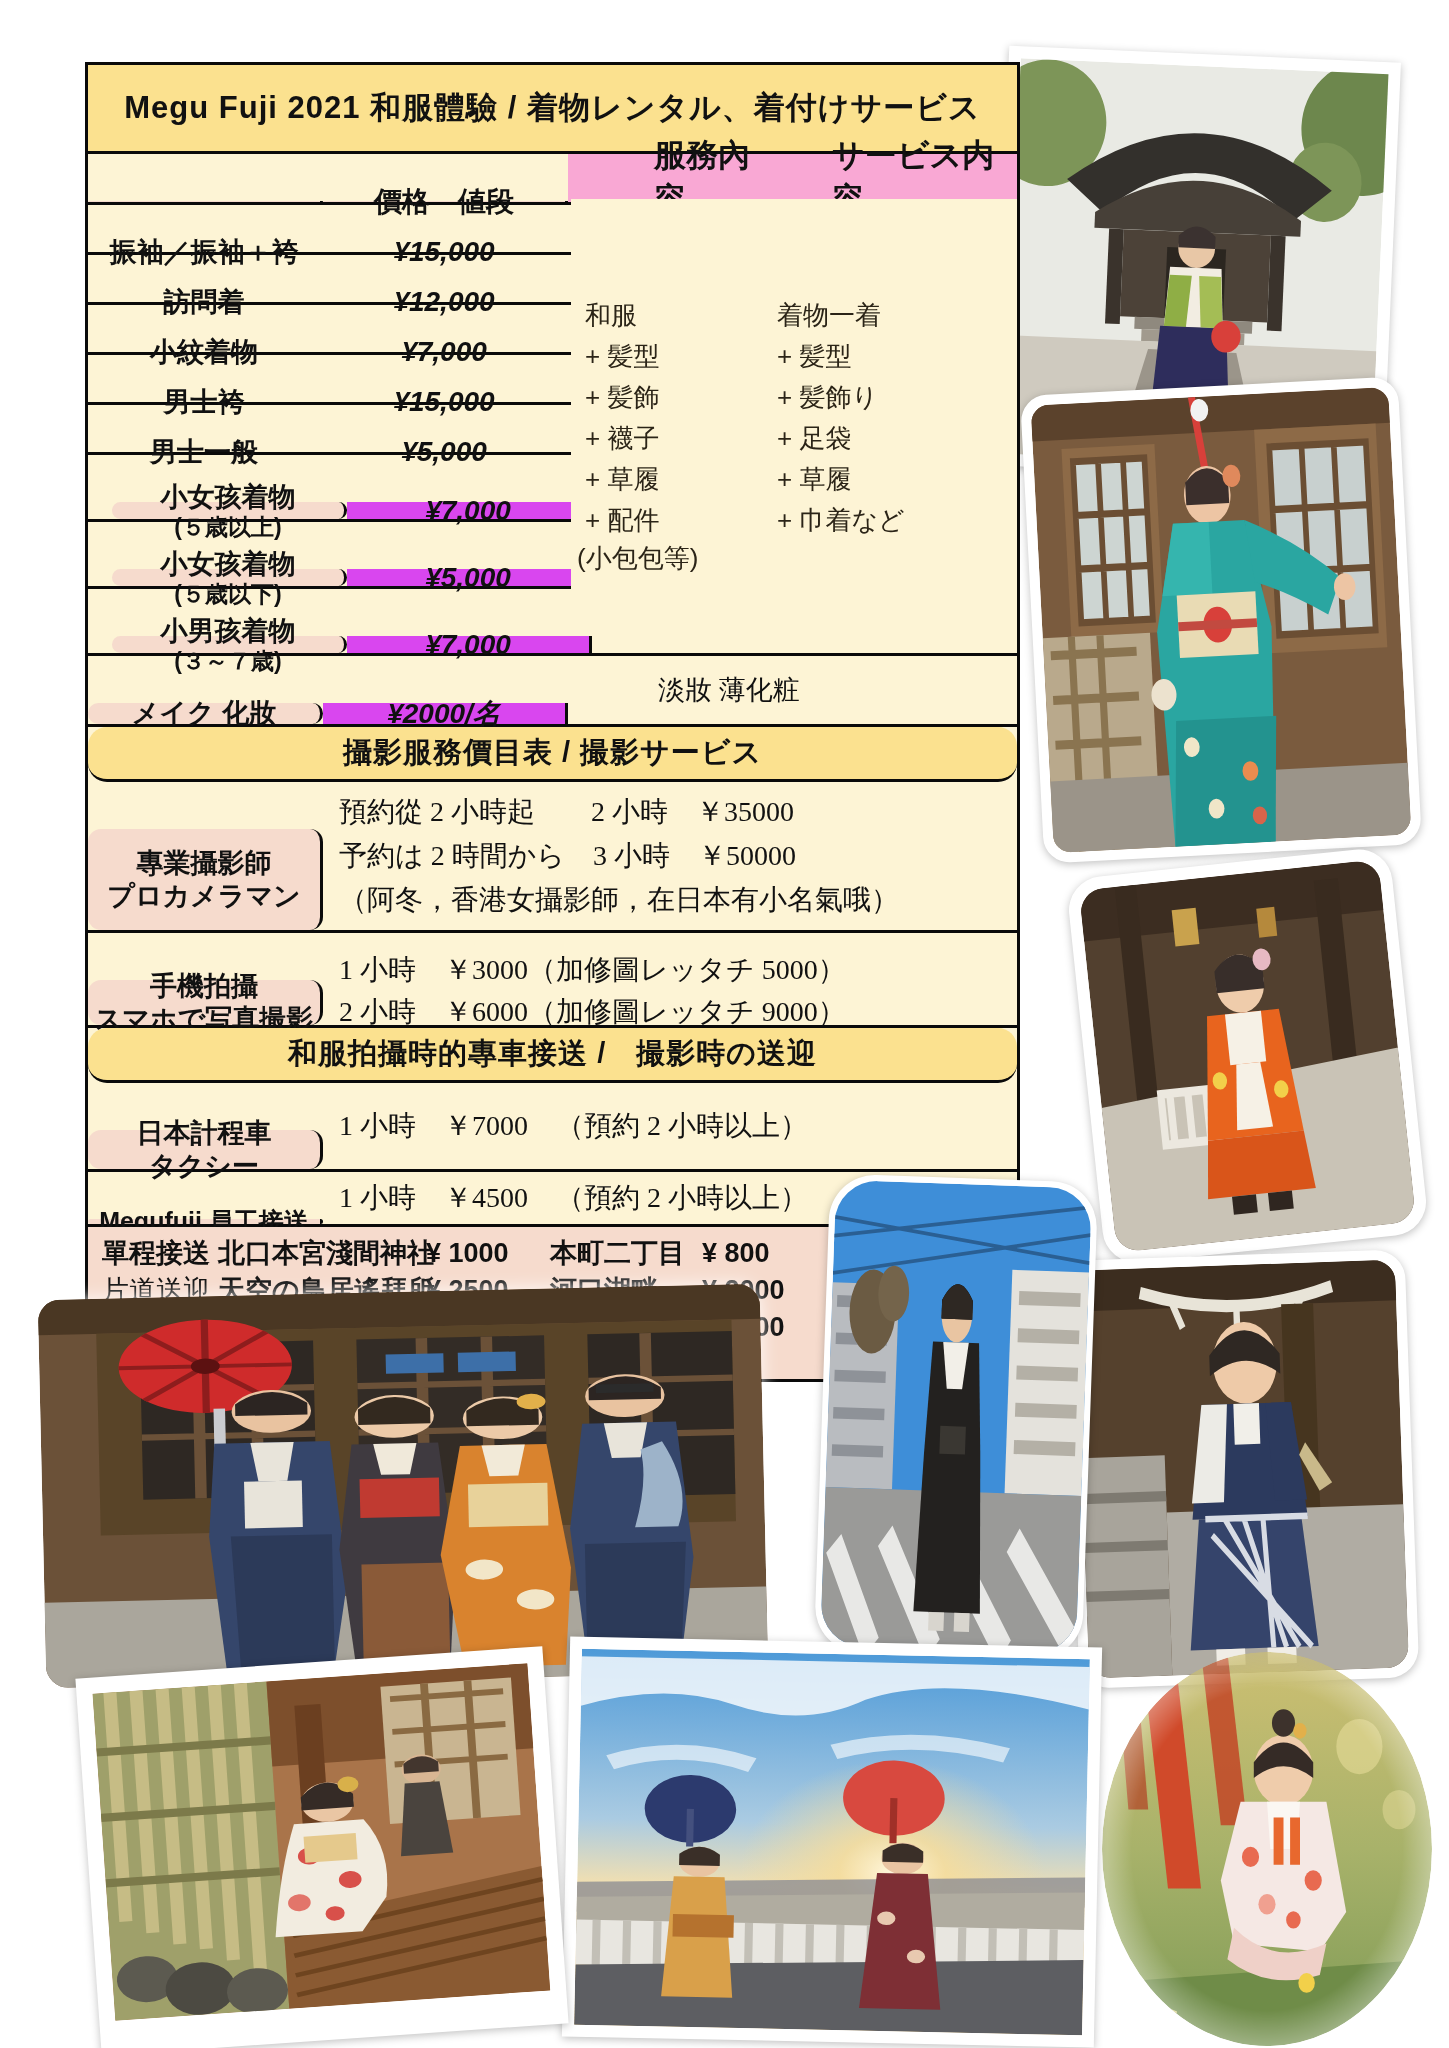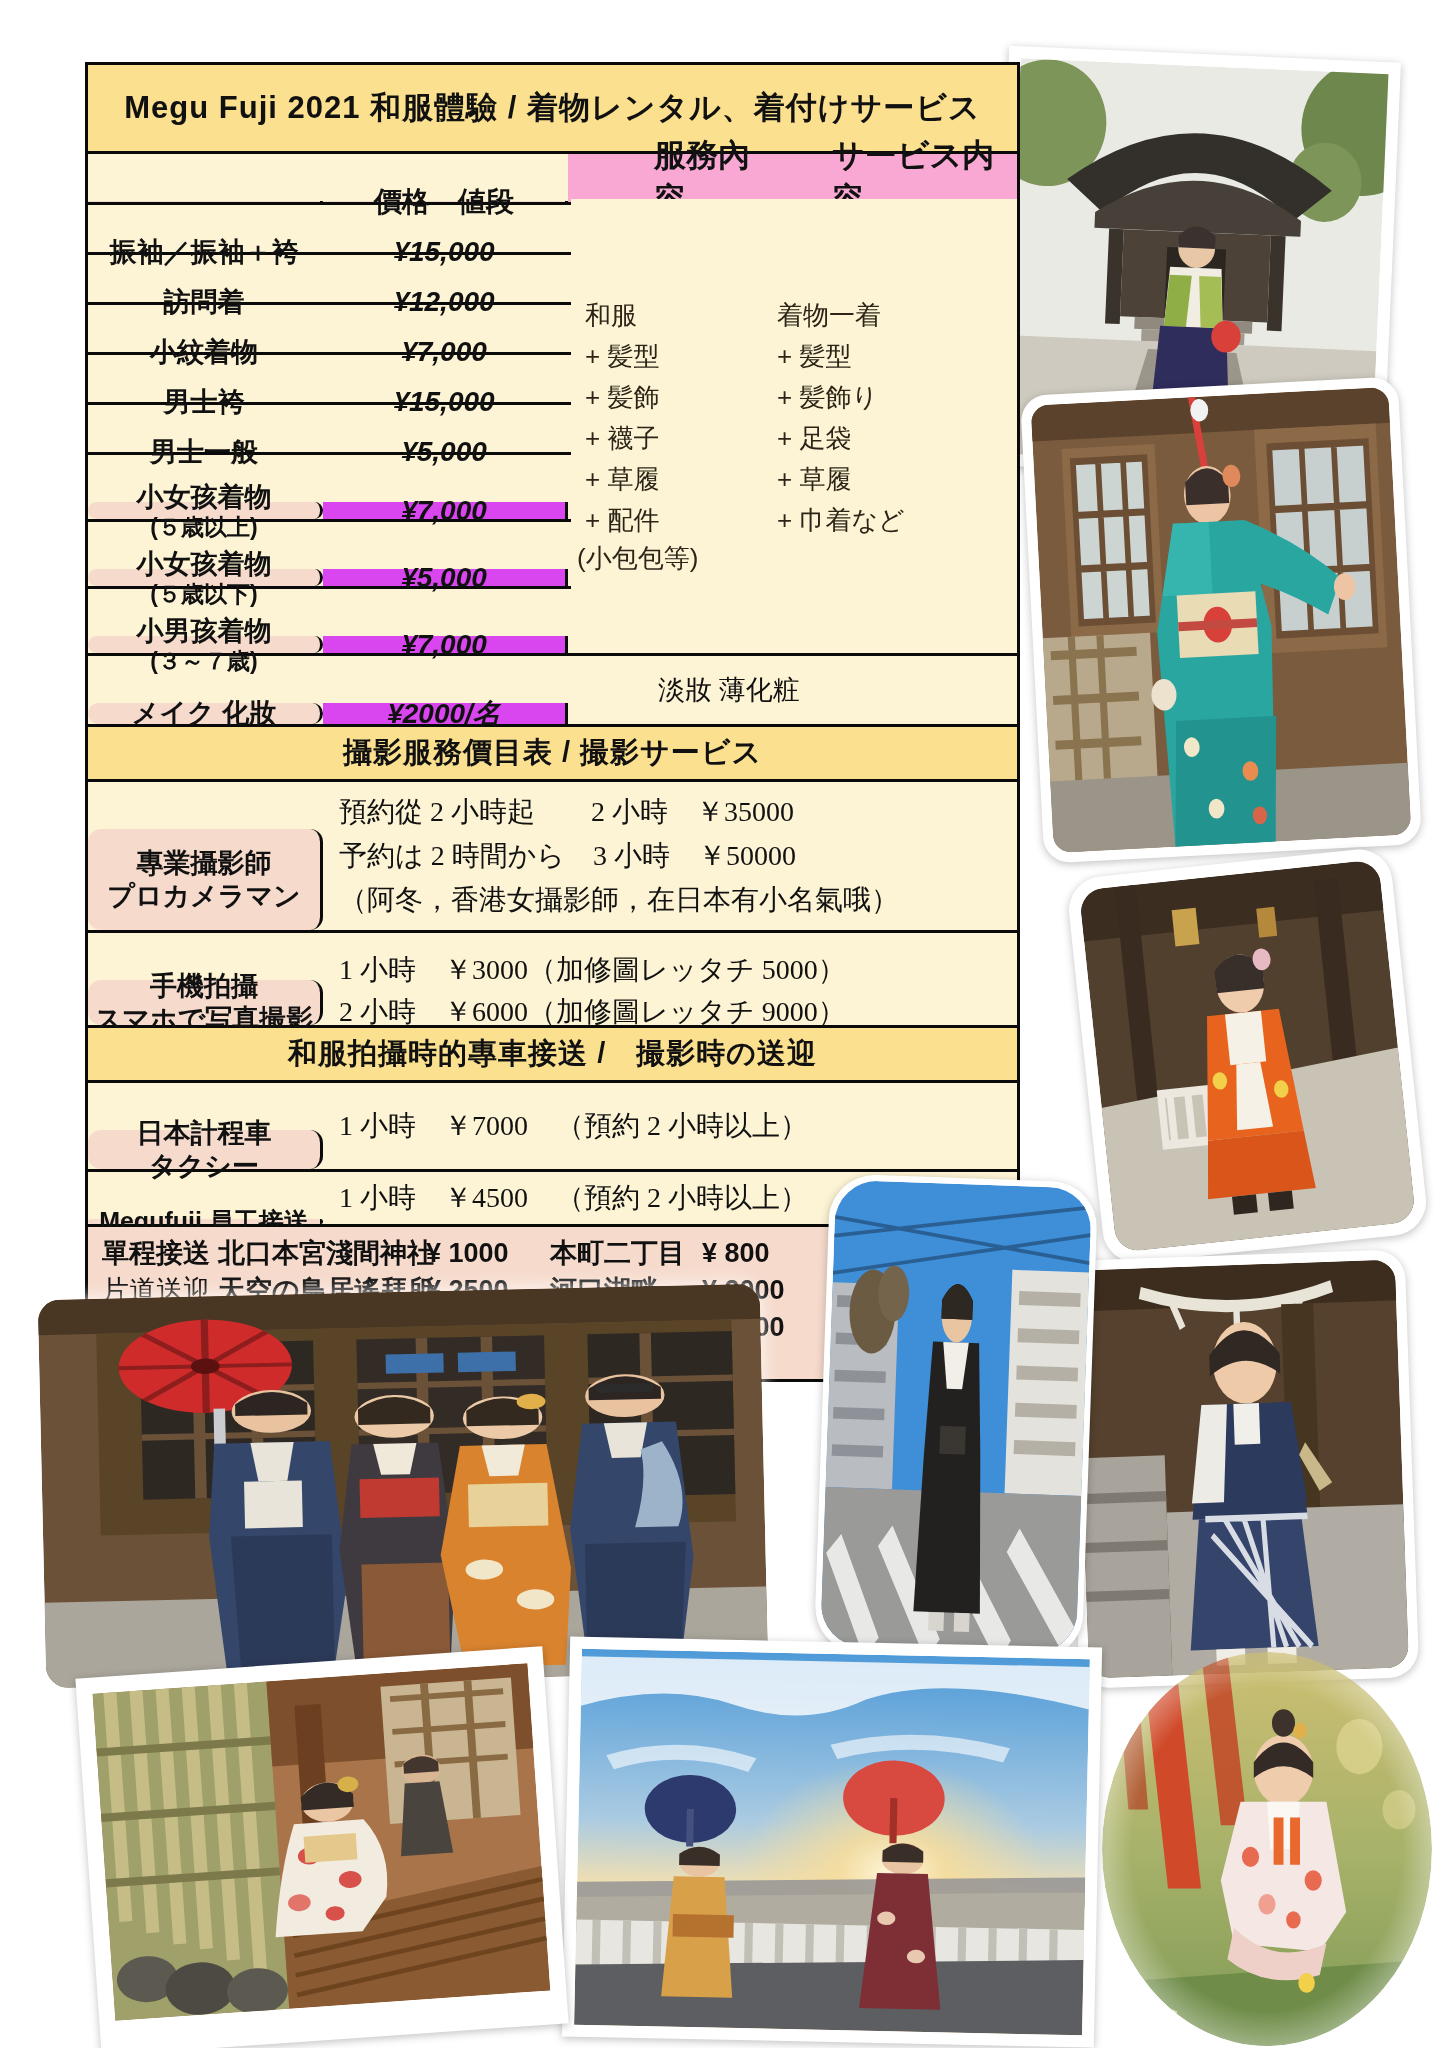--- a/index.html
+++ b/index.html
@@ -23,32 +23,32 @@
   .title-row{background:#fbe18f;height:86px;display:flex;align-items:center;justify-content:center;
              font-weight:bold;font-size:31px;letter-spacing:1px;}
   .head-row{height:48px;}
   .head-row .c-label{background:#f6dbcd;}
   .head-row .c-price{background:#f6dbcd;font-style:normal;font-size:28px;font-weight:bold;}
   .head-svc{flex:1;background:#f9a8d4;display:flex;align-items:center;
             font-weight:bold;font-size:32px;padding-left:6px;}
   .head-svc .h1{margin-left:80px;}
   .head-svc .h2{margin-left:56px;}
   .r-s{height:47px;}
-  .r-m{height:64px;}
+  .r-m{height:64px;padding-left:24px;}
   .r-mk{height:68px;}
   .sub{font-size:23px;line-height:26px;}
   .svc-cell{position:absolute;left:483px;top:134px;width:446px;height:427px;
             background:#fdf4d5;font-size:26px;color:#2b2417;z-index:2;}
   .svc-col{position:absolute;top:96px;line-height:41px;white-space:nowrap;}
   .svc-col.cn{left:14px;}
   .svc-col.jp{left:206px;}
   .svc-note{position:absolute;left:6px;top:342px;font-size:26px;}
   .note-cell{flex:1;display:flex;align-items:center;font-size:27px;padding-left:90px;border-radius:17px;}
   .sec-row{background:#fbe18f;display:flex;align-items:center;justify-content:center;
-           font-weight:bold;font-size:29px;height:52px;letter-spacing:1px;}
+           font-weight:bold;font-size:29px;height:52px;letter-spacing:1px;border-radius:19px;}
   .val-lines{flex:1;padding:8px 0 0 16px;font-size:28px;line-height:44px;white-space:nowrap;}
   .val-center{flex:1;display:flex;align-items:center;font-size:28px;padding-left:16px;white-space:nowrap;}
   .r-prof{height:148px;}
   .r-phone{height:92px;}
   .r-phone .val-lines{line-height:42px;padding-top:16px;}
   .r-taxi{height:86px;}
   .r-staff{height:52px;}
   .r-staff .c-label{font-size:25px;}
   .oneway{height:152px;background:#f6dbcd;position:relative;font-size:27px;}
   .ow-col{position:absolute;top:8px;line-height:37px;white-space:nowrap;font-weight:bold;}

